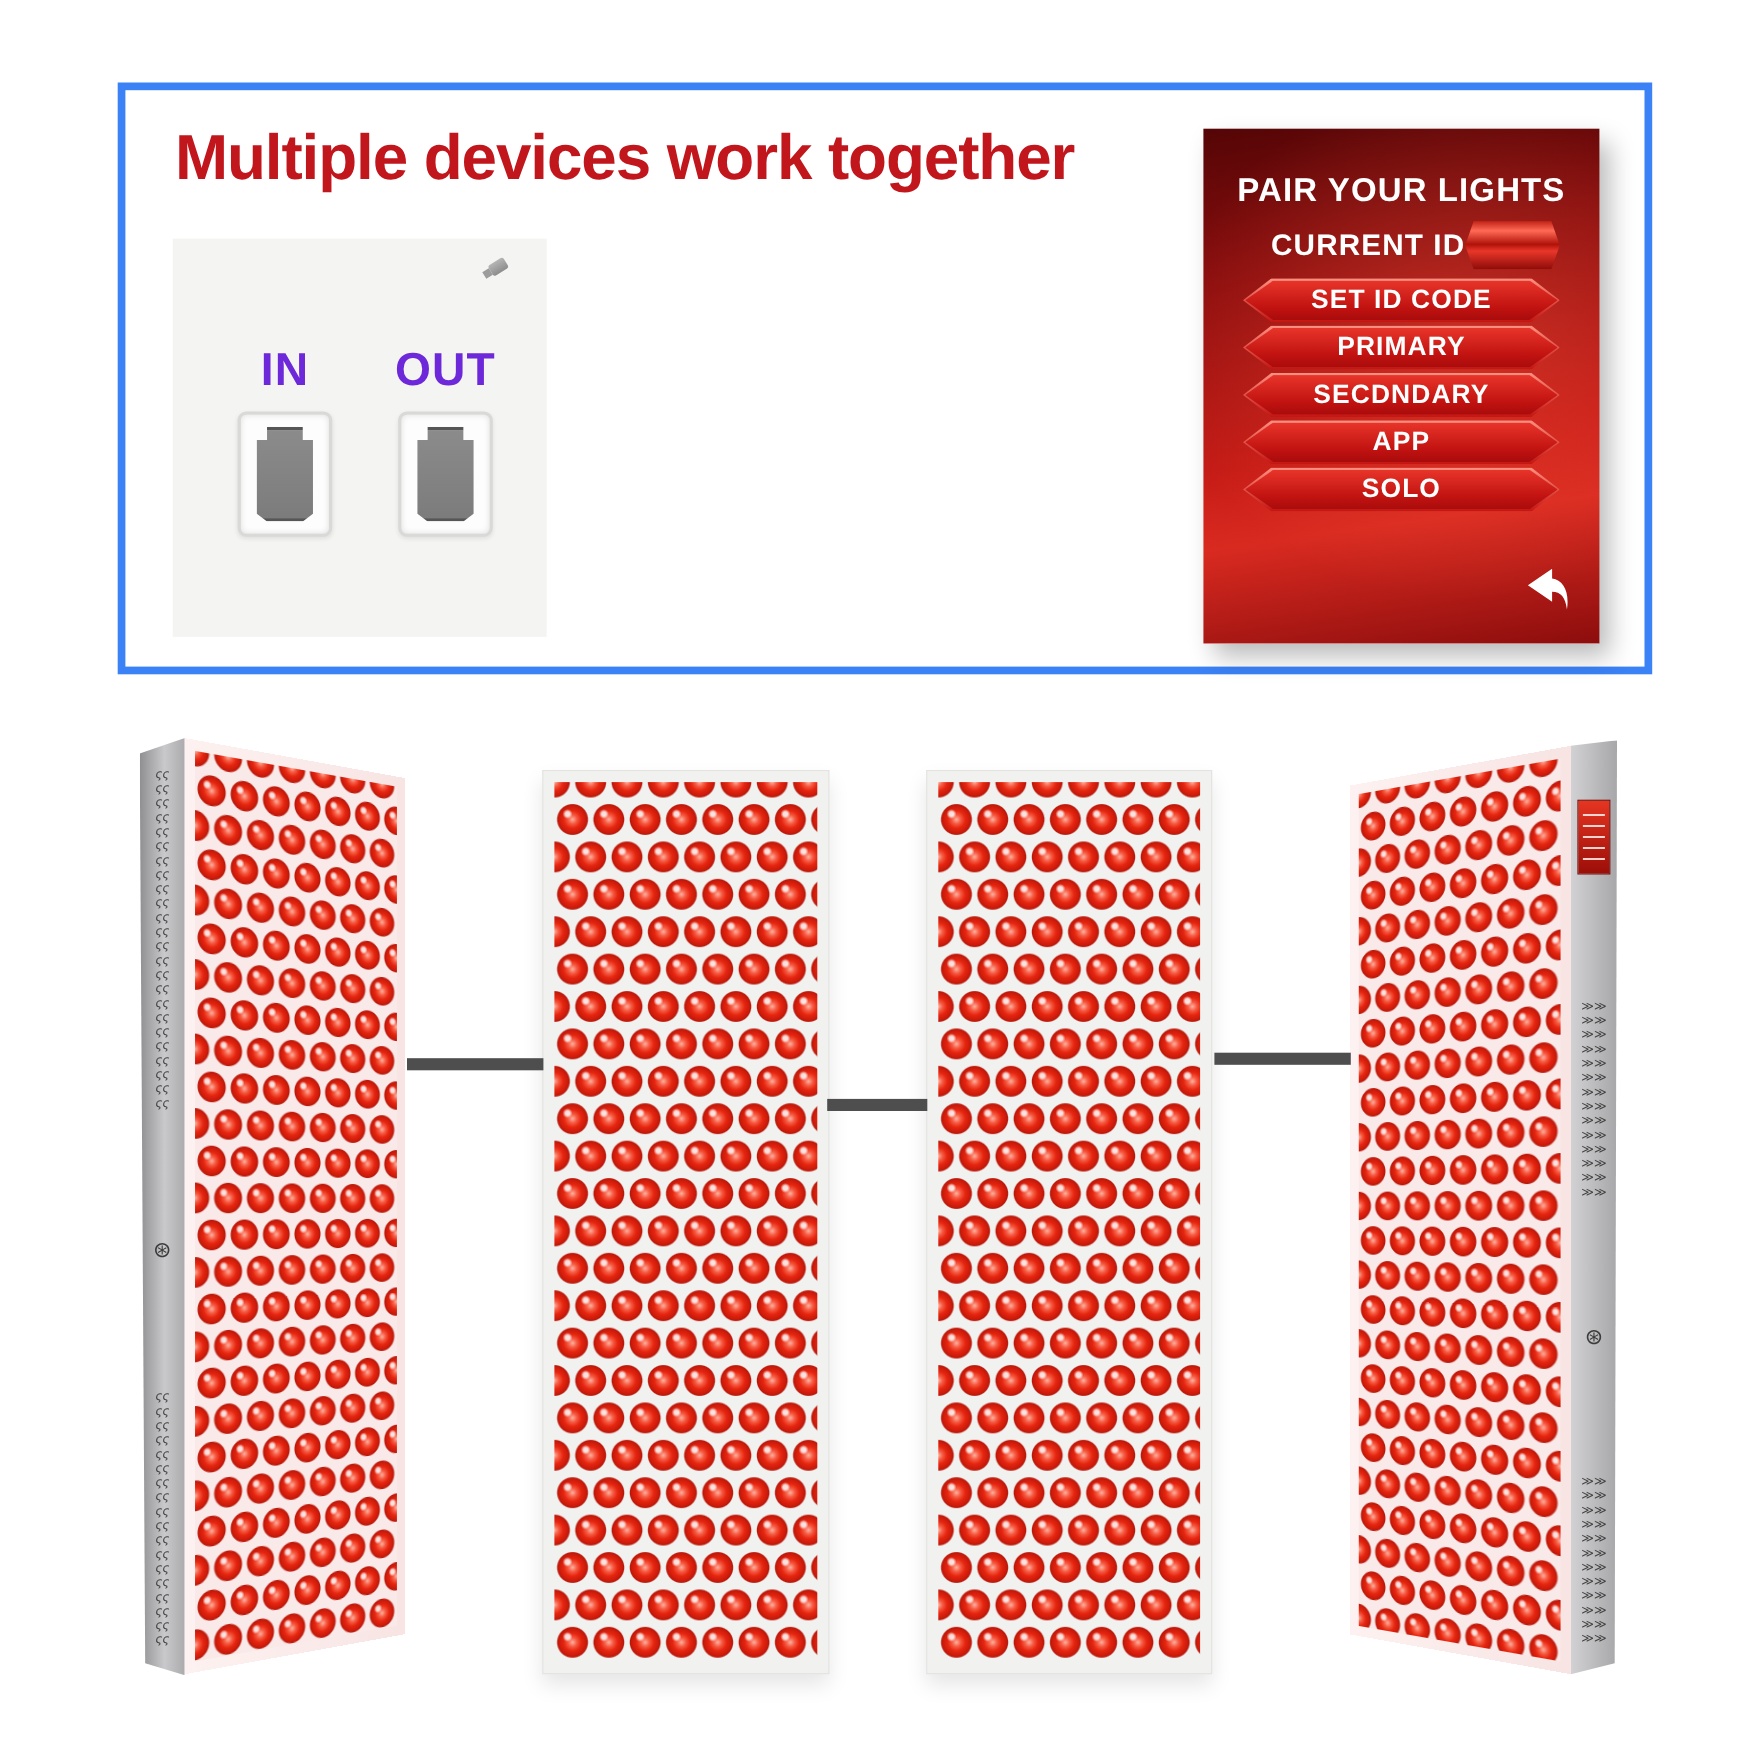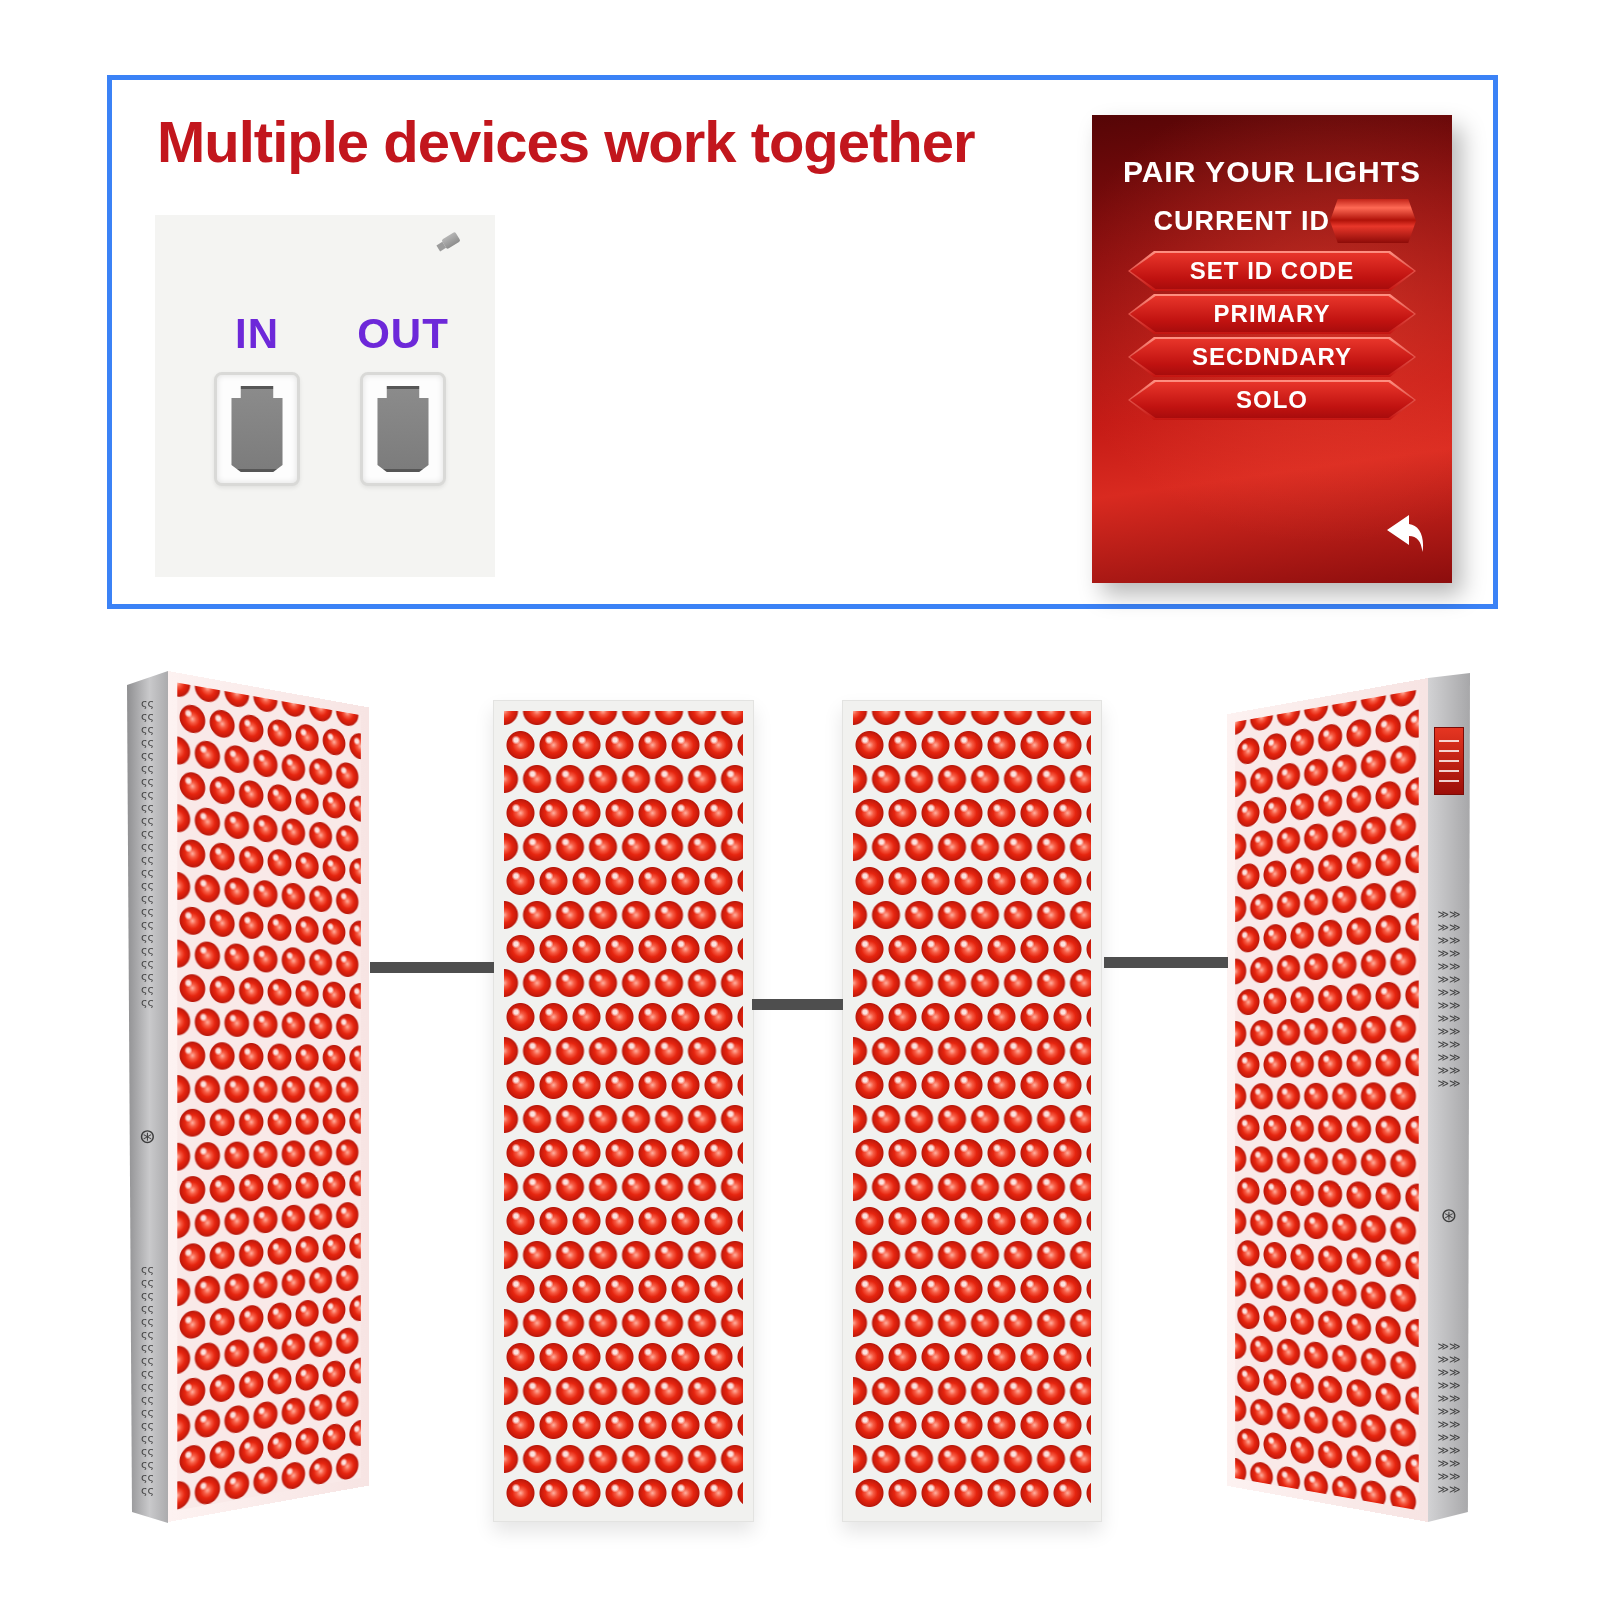--- a/index.html
+++ b/index.html
@@ -1,21 +1,21 @@
 <!DOCTYPE html>
 <html><head>
 <meta charset="utf-8">
 <style>
   html,body{margin:0;padding:0;background:#fff;}
   .stage{position:relative;width:1600px;height:1600px;background:#fff;overflow:hidden;
          font-family:"Liberation Sans",sans-serif;}
   .abs{position:absolute;}
 
   
-  .info-box{left:107px;top:75px;width:1381px;height:524px;border:5px solid #3b82f6;background:#fff;}
+  .info-box{left:107px;top:75px;width:1381px;height:524px;border:7px solid #3b82f6;background:#fff;}
   .info-title{left:45px;top:28px;font-size:58px;font-weight:bold;color:#c2161d;letter-spacing:-1px;white-space:nowrap;}
   .ports-card{left:43px;top:135px;width:340px;height:362px;background:#f4f4f2;}
   .plug-icon{right:36px;top:20px;width:16px;height:11px;background:linear-gradient(180deg,#b5b5b5,#8d8d8d);
              transform:rotate(-32deg);border-radius:2px;}
   .plug-icon:after{content:"";position:absolute;left:-7px;top:2px;width:7px;height:7px;background:#9c9c9c;}
   .port-col{width:104px;text-align:center;}
   .port-label{font-size:42px;font-weight:700;color:#6d28d9;letter-spacing:1px;}
   .port-bezel{margin:14px auto 0;width:80px;height:108px;background:#fdfdfd;border:3px solid #d9d9d7;
               border-radius:8px;box-shadow:inset 0 0 6px rgba(0,0,0,.12),0 2px 4px rgba(0,0,0,.08);position:relative;}
   .port-jack{position:absolute;left:11px;top:11px;width:58px;height:86px;background:linear-gradient(180deg,#8b8b8b,#7c7c7c);
@@ -63,21 +63,21 @@
          transform:perspective(900px) rotateY(-21deg);}
   .spine{display:flex;flex-direction:column;align-items:center;justify-content:space-between;
          box-sizing:border-box;padding:26px 0;}
   .spine1{left:127px;top:671px;width:41px;height:852px;
           background:linear-gradient(90deg,#8f8f91,#c9c9cb 55%,#ababad);
           clip-path:polygon(0 14px,100% 0,100% 100%,5px calc(100% - 11px));}
   .spine4{left:1428px;top:673px;width:42px;height:849px;
           background:linear-gradient(90deg,#d2d2d4,#a7a7a9);
           clip-path:polygon(0 5px,100% 0,95% calc(100% - 10px),0 100%);}
   .vent{white-space:pre-line;font-family:"DejaVu Sans",sans-serif;font-size:11px;line-height:13px;
-        color:#2e2e2e;opacity:.85;text-align:center;letter-spacing:0;}
+        color:#2e2e2e;opacity:.85;text-align:center;letter-spacing:0;font-style:italic;}
   .medallion{font-family:"DejaVu Sans",sans-serif;font-size:20px;color:#2e2e2e;opacity:.9;}
   .side-label{width:30px;height:68px;background:linear-gradient(180deg,#e53521,#9c0e08);
               border:1px solid #7a0b06;box-sizing:border-box;position:relative;flex:none;}
   .side-label:after{content:"";position:absolute;left:4px;right:4px;top:12px;bottom:6px;
               background:repeating-linear-gradient(180deg,rgba(255,255,255,.8) 0 2px,rgba(255,255,255,0) 2px 10px);}
   .cable{height:11px;background:#4e4e4e;}
   .c1{left:370px;top:962px;width:124px;}
   .c2{left:752px;top:999px;width:91px;}
   .c3{left:1104px;top:957px;width:124px;}
 </style>
@@ -120,20 +120,23 @@
           <div class="hex hex-btn">
             <div class="hex hex-btn-inner">SET ID CODE</div>
           </div>
           <div class="hex hex-btn">
             <div class="hex hex-btn-inner">PRIMARY</div>
           </div>
           <div class="hex hex-btn">
             <div class="hex hex-btn-inner">SECDNDARY</div>
           </div>
           <div class="hex hex-btn">
+            <div class="hex hex-btn-inner">APP</div>
+          </div>
+          <div class="hex hex-btn">
             <div class="hex hex-btn-inner">SOLO</div>
           </div>
         </div>
       <div class="abs back-arrow">
         <svg width="40" height="45" viewBox="0 0 40 45" xmlns="http://www.w3.org/2000/svg">
           <path d="M25 3 L3 18 L25 33 L25 24 C33 24 37 29 38.5 40 C41 24 35 13 25 12 Z" fill="#ffffff"></path>
         </svg>
       </div>
     </div>
   </div>

